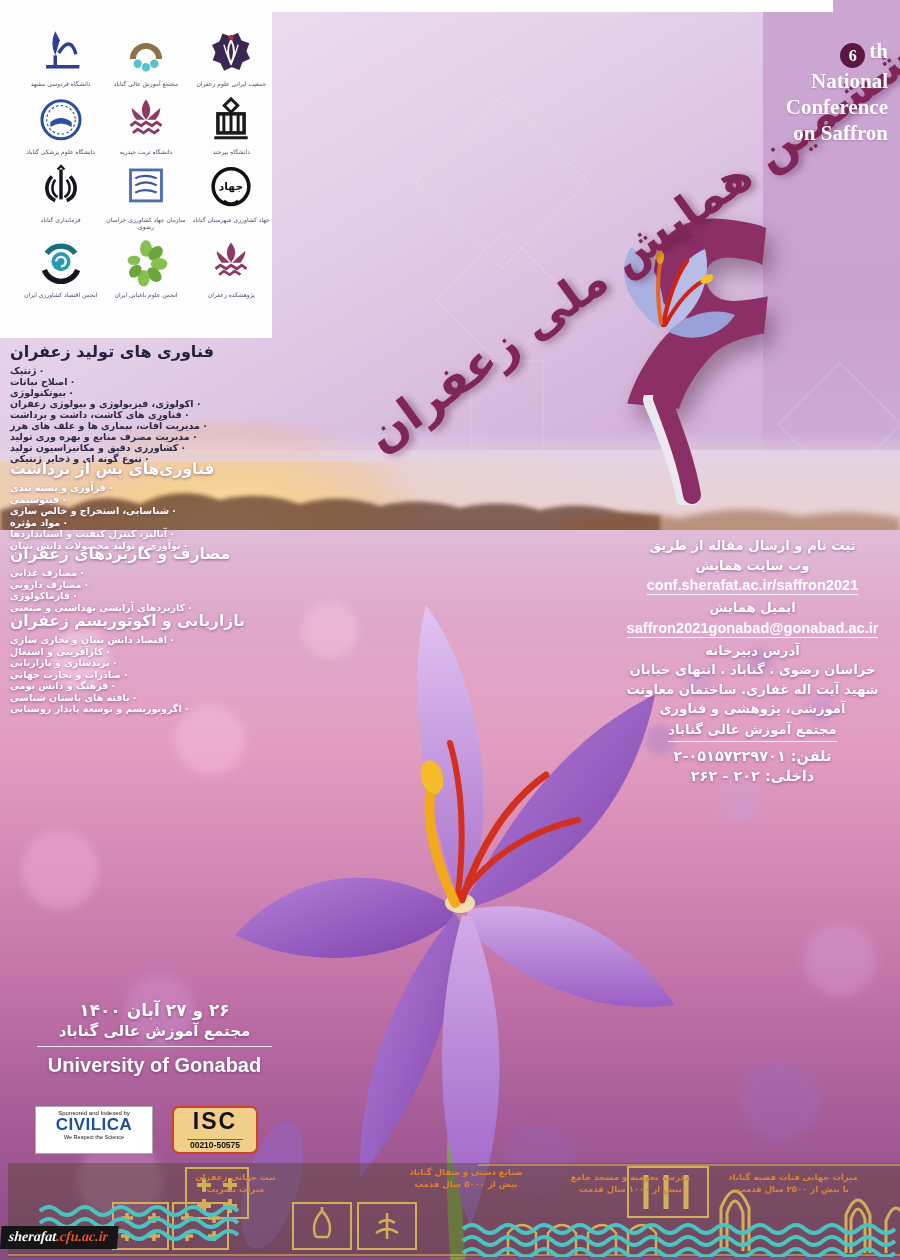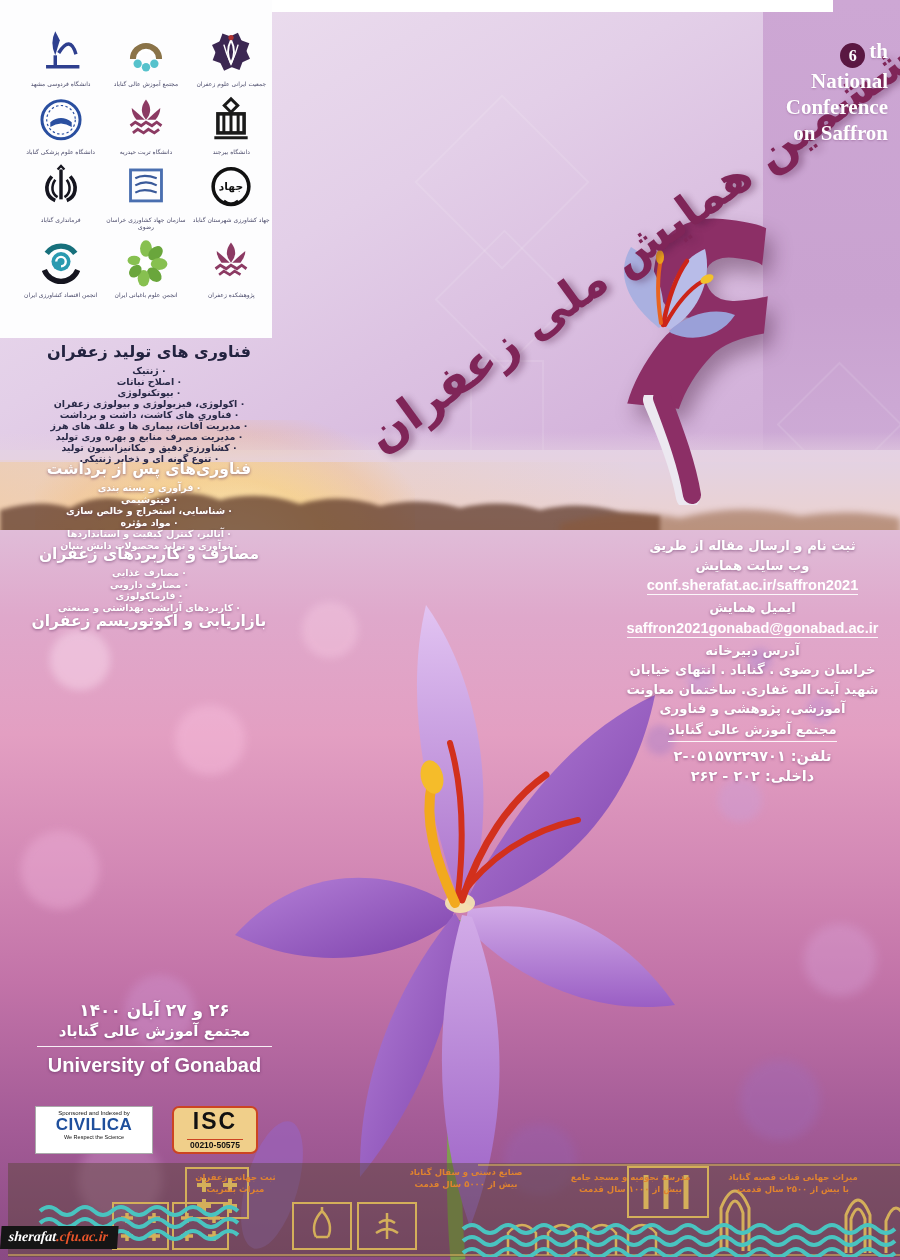--- a/index.html
+++ b/index.html
@@ -60,21 +60,21 @@
     color:#fff;font-size:16px;line-height:25px;text-align:center;vertical-align:-3px;margin-right:4px;}
 
   
   .logo-grid{left:20px;top:28px;width:252px;display:grid;grid-template-columns:repeat(3,1fr);
     row-gap:9px;column-gap:4px;}
   .logo-cell{text-align:center;}
   .logo-cell svg{display:block;margin:0 auto;}
   .logo-cap{font-size:6px;color:#4a4a6a;margin-top:2px;line-height:7px;direction:rtl;}
 
   
-  .topics{left:10px;width:278px;direction:rtl;text-align:center;padding-right:0;}
+  .topics{left:10px;width:278px;direction:rtl;text-align:left;padding-right:0;}
   .t-head{font-weight:bold;font-size:15.5px;margin-bottom:4px;}
   .t1 .t-head{font-size:16px;color:#232340;}
   .t1 .t-item{color:#2a2a48;}
   .t-item{font-size:9.5px;line-height:11px;font-weight:bold;}
   .t2 .t-item,.t3 .t-item,.t4 .t-item{color:#fff;text-shadow:0 1px 3px rgba(90,40,90,.55);line-height:11.5px;}
   .t2 .t-head,.t3 .t-head,.t4 .t-head{color:#fff;text-shadow:0 1px 3px rgba(90,40,90,.6);}
   .t-item::before{content:"· ";}
 
   
   .contact{left:615px;top:536px;width:275px;direction:rtl;text-align:center;color:#fff;}
@@ -315,20 +315,29 @@
     <div class="t-head">مصارف و کاربردهای زعفران</div>
     <div>
         <div class="t-item">مصارف غذایی</div>
         <div class="t-item">مصارف دارویی</div>
         <div class="t-item">فارماکولوژی</div>
         <div class="t-item">کاربردهای آرایشی بهداشتی و صنعتی</div>
       </div>
   </div>
   <div class="abs topics t4" style="top:612px;">
     <div class="t-head">بازاریابی و اکوتوریسم زعفران</div>
+    <div>
+        <div class="t-item">اقتصاد دانش بنیان و تجاری سازی</div>
+        <div class="t-item">کارآفرینی و اشتغال</div>
+        <div class="t-item">برندسازی و بازاریابی</div>
+        <div class="t-item">صادرات و تجارت جهانی</div>
+        <div class="t-item">فرهنگ و دانش بومی</div>
+        <div class="t-item">یافته های باستان شناسی</div>
+        <div class="t-item">اگروتوریسم و توسعه پایدار روستایی</div>
+      </div>
   </div>
 
   <svg class="abs" style="left:210px;top:585px;" width="500" height="675" viewBox="0 0 500 675">
     <defs>
       <linearGradient id="gp1" x1="0" y1="0" x2="0" y2="1">
         <stop offset="0" stop-color="#d2abe8"></stop>
           <stop offset="1" stop-color="#9a5ec4"></stop>
       </linearGradient>
       <linearGradient id="gp2" x1="0" y1="0" x2="1" y2="1">
         <stop offset="0" stop-color="#b581d8"></stop>

